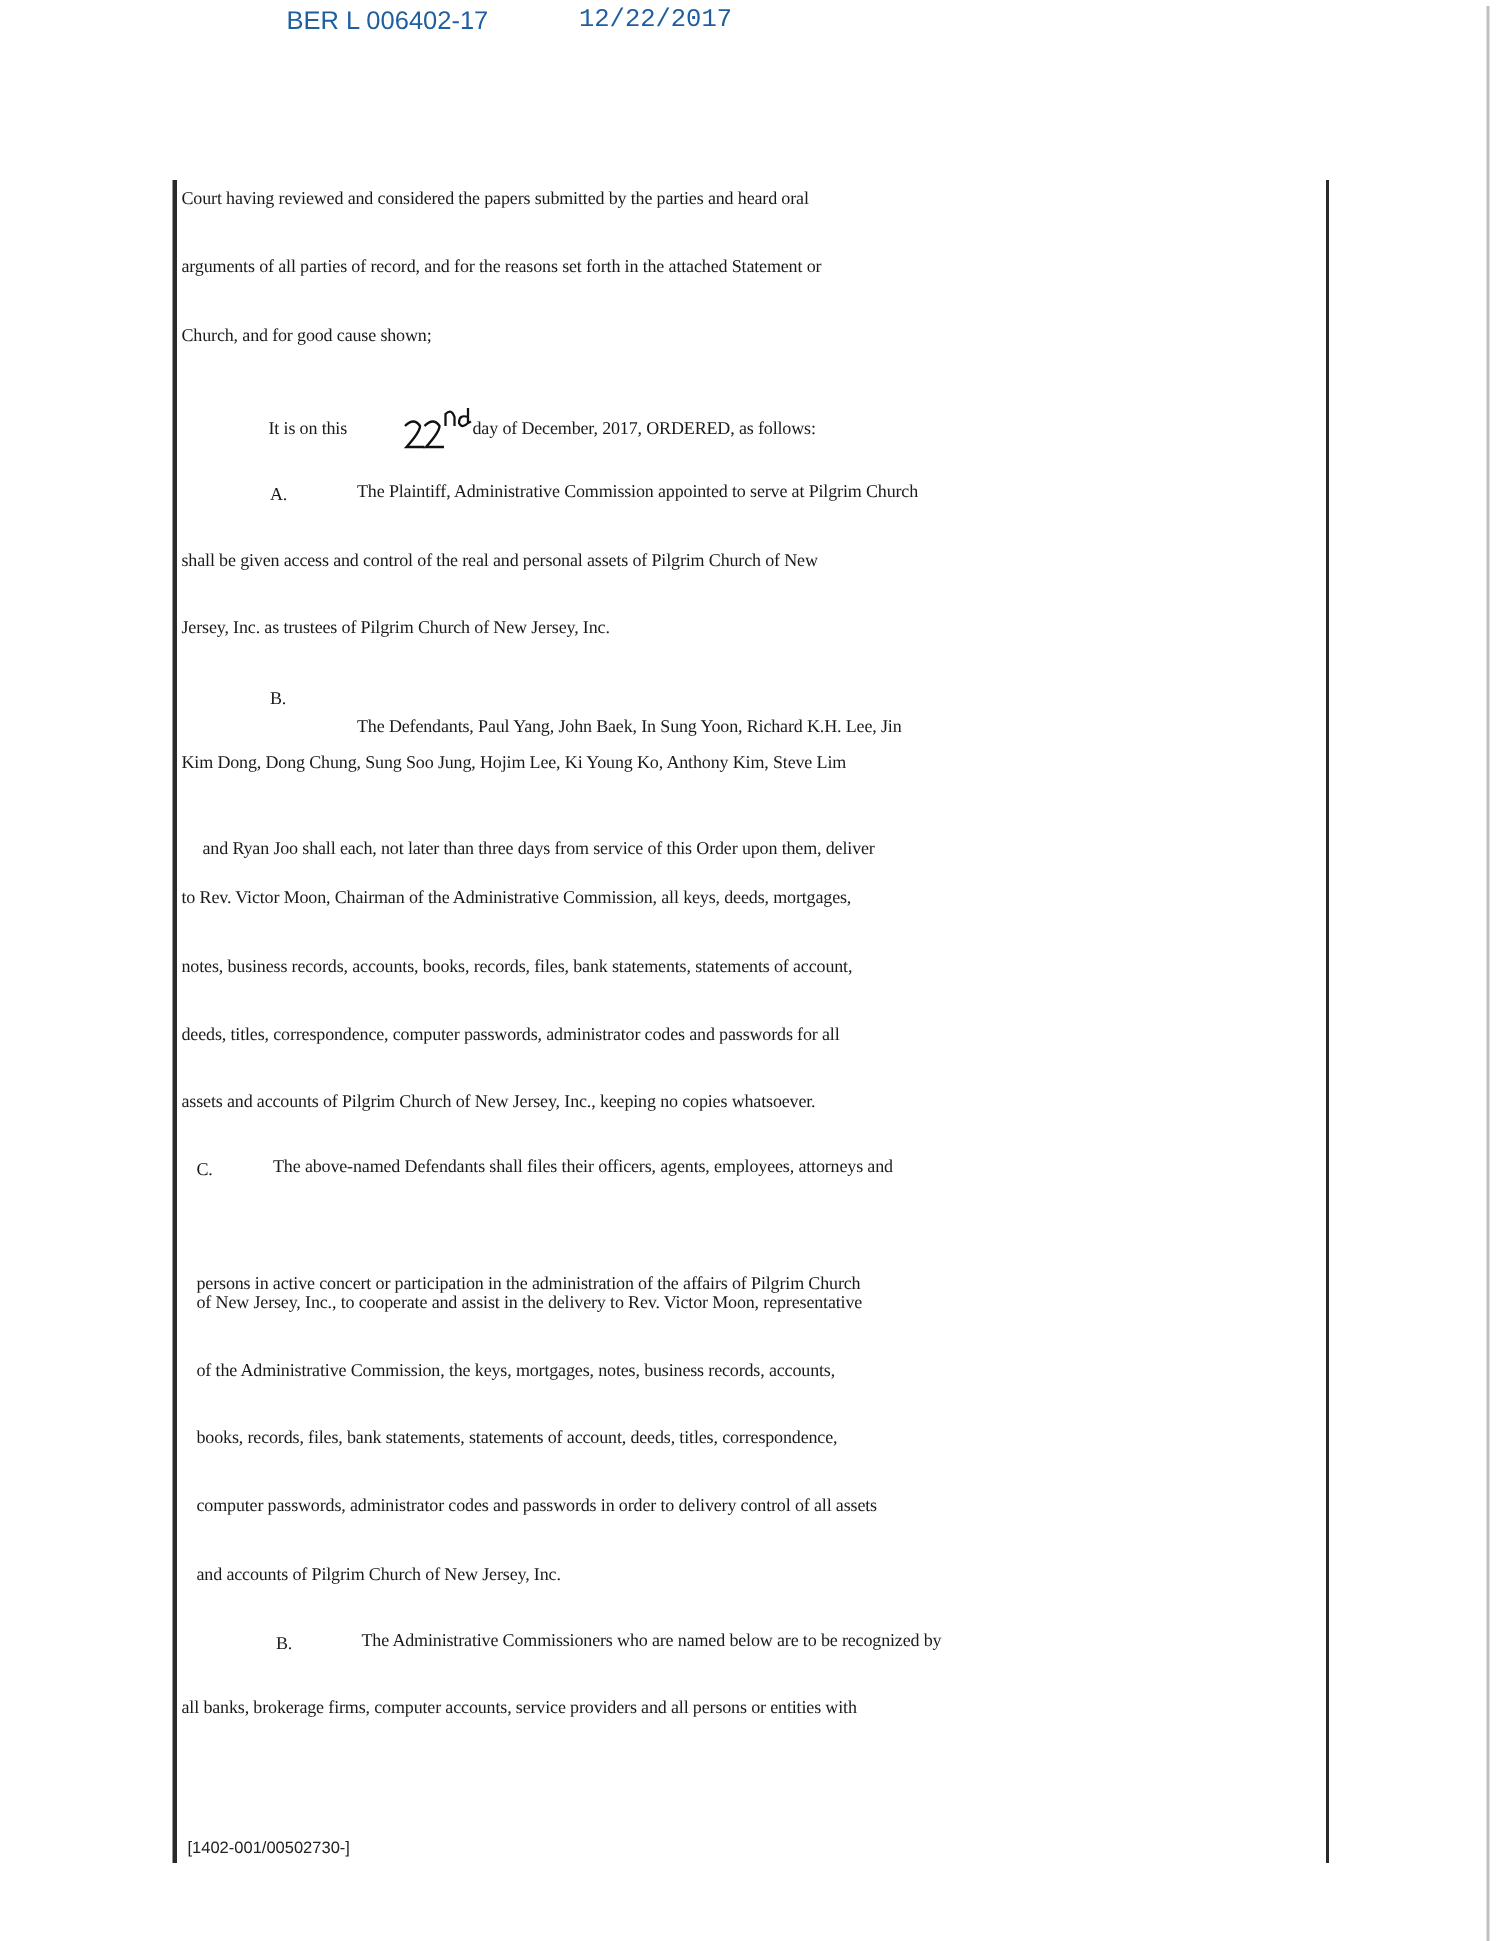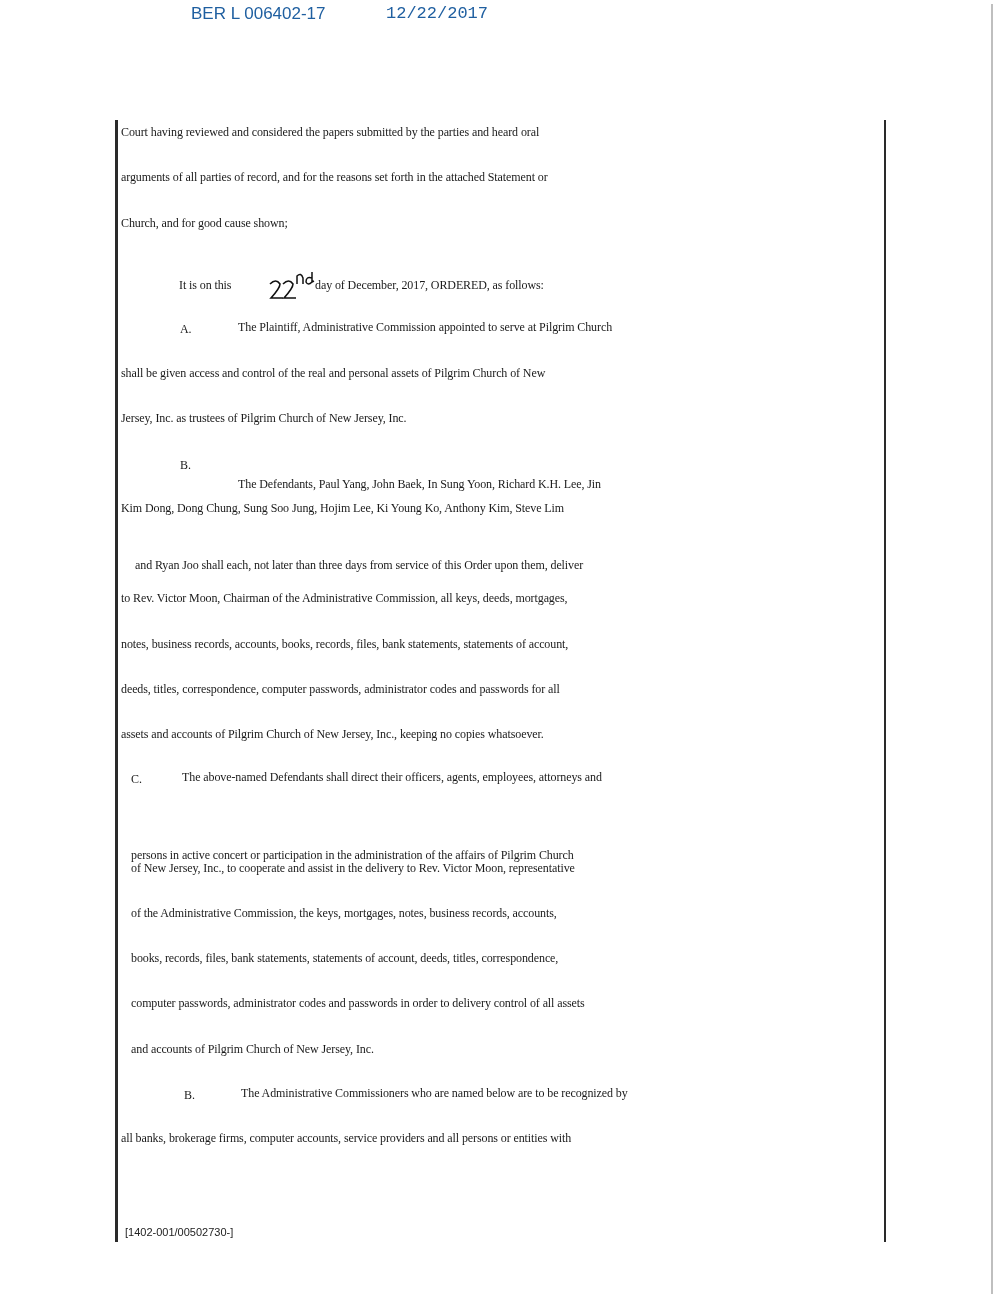--- a/index.html
+++ b/index.html
@@ -61,21 +61,21 @@
 <div class="line" style="left:180px; top:458px;">B.</div>
 <div class="line" style="left:238px; top:456px;margin-top:21px;">The Defendants, Paul Yang, John Baek, In Sung Yoon, Richard K.H. Lee, Jin</div>
 <div class="line" style="left:121px; top:501px;">Kim Dong, Dong Chung, Sung Soo Jung, Hojim Lee, Ki Young Ko, Anthony Kim, Steve Lim</div>
 <div class="line" style="left:135px; top:546px;margin-top:12px;">and Ryan Joo shall each, not later than three days from service of this Order upon them, deliver</div>
 <div class="line" style="left:121px; top:591px;">to Rev. Victor Moon, Chairman of the Administrative Commission, all keys, deeds, mortgages,</div>
 <div class="line" style="left:121px; top:637px;">notes, business records, accounts, books, records, files, bank statements, statements of account,</div>
 <div class="line" style="left:121px; top:682px;">deeds, titles, correspondence, computer passwords, administrator codes and passwords for all</div>
 <div class="line" style="left:121px; top:727px;">assets and accounts of Pilgrim Church of New Jersey, Inc., keeping no copies whatsoever.</div>
 
 <div class="line" style="left:131px; top:772px;">C.</div>
-<div class="line" style="left:182px; top:770px;">The above-named Defendants shall direct their officers, agents, employees, attorneys and</div>
+<div class="line" style="left:182px; top:770px;">The above-named Defendants shall files their officers, agents, employees, attorneys and</div>
 <div class="line" style="left:131px; top:816px;margin-top:32px;">persons in active concert or participation in the administration of the affairs of Pilgrim Church</div>
 <div class="line" style="left:131px; top:861px;">of New Jersey, Inc., to cooperate and assist in the delivery to Rev. Victor Moon, representative</div>
 <div class="line" style="left:131px; top:906px;">of the Administrative Commission, the keys, mortgages, notes, business records, accounts,</div>
 <div class="line" style="left:131px; top:951px;">books, records, files, bank statements, statements of account, deeds, titles, correspondence,</div>
 <div class="line" style="left:131px; top:996px;">computer passwords, administrator codes and passwords in order to delivery control of all assets</div>
 <div class="line" style="left:131px; top:1042px;">and accounts of Pilgrim Church of New Jersey, Inc.</div>
 
 <div class="line" style="left:184px; top:1088px;">B.</div>
 <div class="line" style="left:241px; top:1086px;">The Administrative Commissioners who are named below are to be recognized by</div>
 <div class="line" style="left:121px; top:1131px;">all banks, brokerage firms, computer accounts, service providers and all persons or entities with</div>

